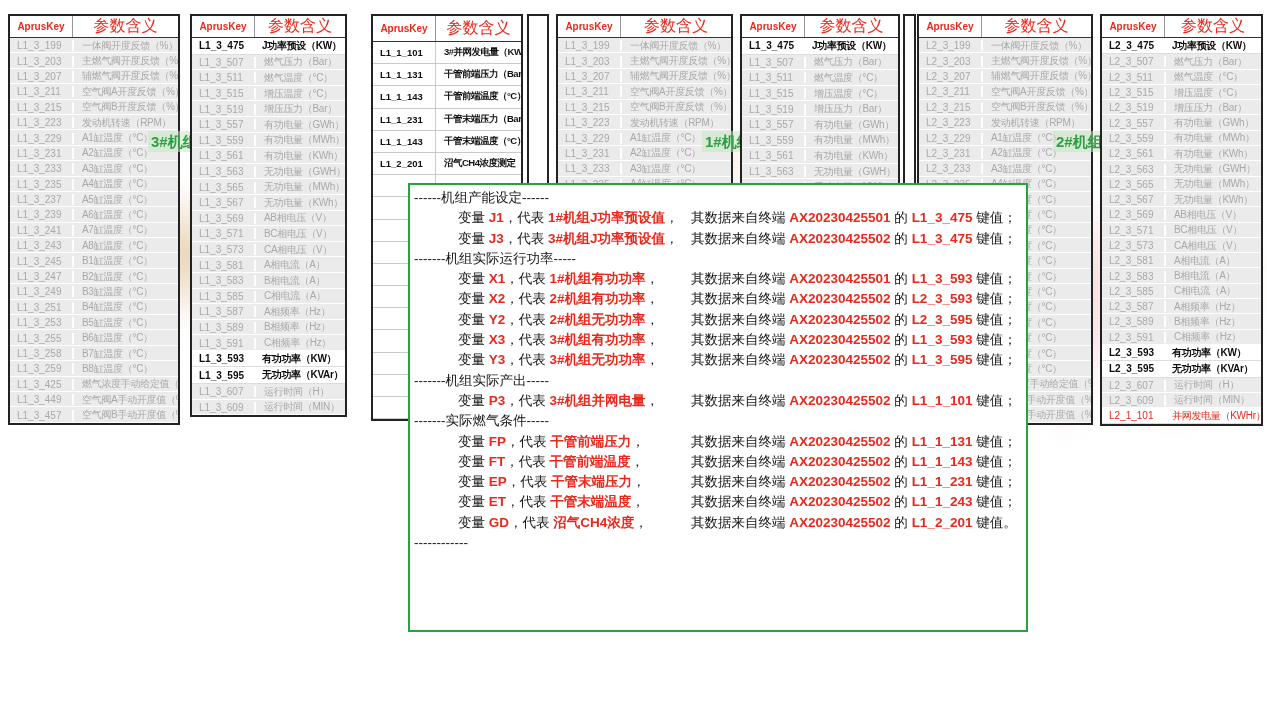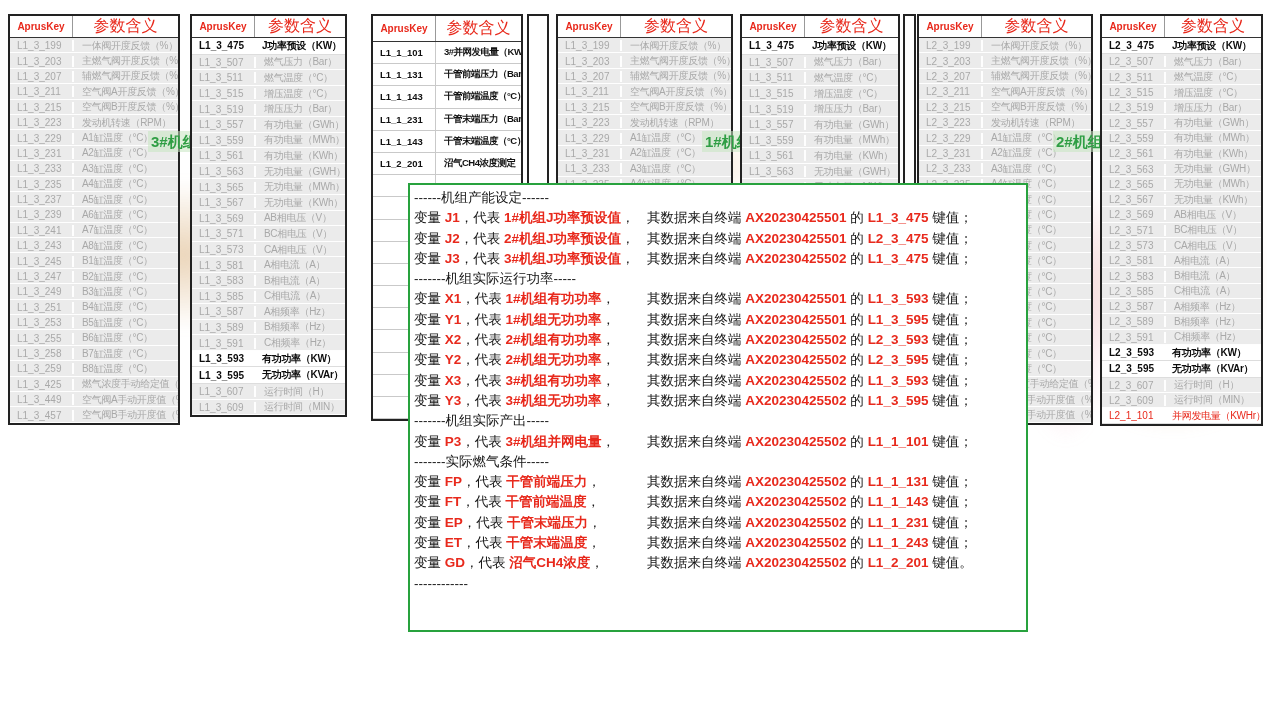--- a/index.html
+++ b/index.html
@@ -58,21 +58,21 @@
   
   .wm{position:absolute;top:131px;height:21px;line-height:21px;padding:0 3px;z-index:2;
       font-size:15px;font-weight:700;color:#2f9e44;background:rgba(198,229,193,.55);white-space:nowrap;}
   .wm1{left:148px;} .wm2{left:702px;} .wm3{left:1053px;}
 
   
   .gbox{position:absolute;left:408px;top:183px;width:620px;height:449px;z-index:6;
         background:#fff;border:2px solid var(--green);box-sizing:border-box;
         padding:3px 6px 0 4px;}
   .gline{white-space:nowrap;height:20.3px;line-height:20.3px;font-size:13.5px;color:#151515;}
-  .gleft{display:inline-block;min-width:233px;}
+  .gleft{display:inline-block;min-width:233px;margin-left:44px;}
   b.red{color:var(--red);font-weight:700;font-style:normal;}
 </style>
 </head>
 <body>
 
 <div class="blob b1"></div>
 <div class="blob b2"></div>
 <div class="blob b3"></div>
 <div class="blob b4"></div>
 <div class="blob b5"></div>
@@ -804,25 +804,23 @@
         <span class="k">L2_1_101</span>
         <span class="m">并网发电量（KWHr）</span>
       </div>
     </div>
 </div>
 
 <div class="gbox">
   <div>
       <div class="gline">------机组产能设定------</div>
       <div class="gline"><span class="gleft">变量 <b class="red">J1</b>，代表 <b class="red">1#机组J功率预设值</b>，</span><span>其数据来自终端 <b class="red">AX20230425501</b> 的 <b class="red">L1_3_475</b> 键值；</span></div>
-      <div class="gline"><span class="gleft">变量 <b class="red">J2</b>，代表 <b class="red">2#机组J功率预设值</b>，</span><span>其数据来自终端 <b class="red">AX20230425501</b> 的 <b class="red">L2_3_475</b> 键值；</span></div>
       <div class="gline"><span class="gleft">变量 <b class="red">J3</b>，代表 <b class="red">3#机组J功率预设值</b>，</span><span>其数据来自终端 <b class="red">AX20230425502</b> 的 <b class="red">L1_3_475</b> 键值；</span></div>
       <div class="gline">-------机组实际运行功率-----</div>
       <div class="gline"><span class="gleft">变量 <b class="red">X1</b>，代表 <b class="red">1#机组有功功率</b>，</span><span>其数据来自终端 <b class="red">AX20230425501</b> 的 <b class="red">L1_3_593</b> 键值；</span></div>
-      <div class="gline"><span class="gleft">变量 <b class="red">Y1</b>，代表 <b class="red">1#机组无功功率</b>，</span><span>其数据来自终端 <b class="red">AX20230425501</b> 的 <b class="red">L1_3_595</b> 键值；</span></div>
       <div class="gline"><span class="gleft">变量 <b class="red">X2</b>，代表 <b class="red">2#机组有功功率</b>，</span><span>其数据来自终端 <b class="red">AX20230425502</b> 的 <b class="red">L2_3_593</b> 键值；</span></div>
       <div class="gline"><span class="gleft">变量 <b class="red">Y2</b>，代表 <b class="red">2#机组无功功率</b>，</span><span>其数据来自终端 <b class="red">AX20230425502</b> 的 <b class="red">L2_3_595</b> 键值；</span></div>
       <div class="gline"><span class="gleft">变量 <b class="red">X3</b>，代表 <b class="red">3#机组有功功率</b>，</span><span>其数据来自终端 <b class="red">AX20230425502</b> 的 <b class="red">L1_3_593</b> 键值；</span></div>
       <div class="gline"><span class="gleft">变量 <b class="red">Y3</b>，代表 <b class="red">3#机组无功功率</b>，</span><span>其数据来自终端 <b class="red">AX20230425502</b> 的 <b class="red">L1_3_595</b> 键值；</span></div>
       <div class="gline">-------机组实际产出-----</div>
       <div class="gline"><span class="gleft">变量 <b class="red">P3</b>，代表 <b class="red">3#机组并网电量</b>，</span><span>其数据来自终端 <b class="red">AX20230425502</b> 的 <b class="red">L1_1_101</b> 键值；</span></div>
       <div class="gline">-------实际燃气条件-----</div>
       <div class="gline"><span class="gleft">变量 <b class="red">FP</b>，代表 <b class="red">干管前端压力</b>，</span><span>其数据来自终端 <b class="red">AX20230425502</b> 的 <b class="red">L1_1_131</b> 键值；</span></div>
       <div class="gline"><span class="gleft">变量 <b class="red">FT</b>，代表 <b class="red">干管前端温度</b>，</span><span>其数据来自终端 <b class="red">AX20230425502</b> 的 <b class="red">L1_1_143</b> 键值；</span></div>
       <div class="gline"><span class="gleft">变量 <b class="red">EP</b>，代表 <b class="red">干管末端压力</b>，</span><span>其数据来自终端 <b class="red">AX20230425502</b> 的 <b class="red">L1_1_231</b> 键值；</span></div>

